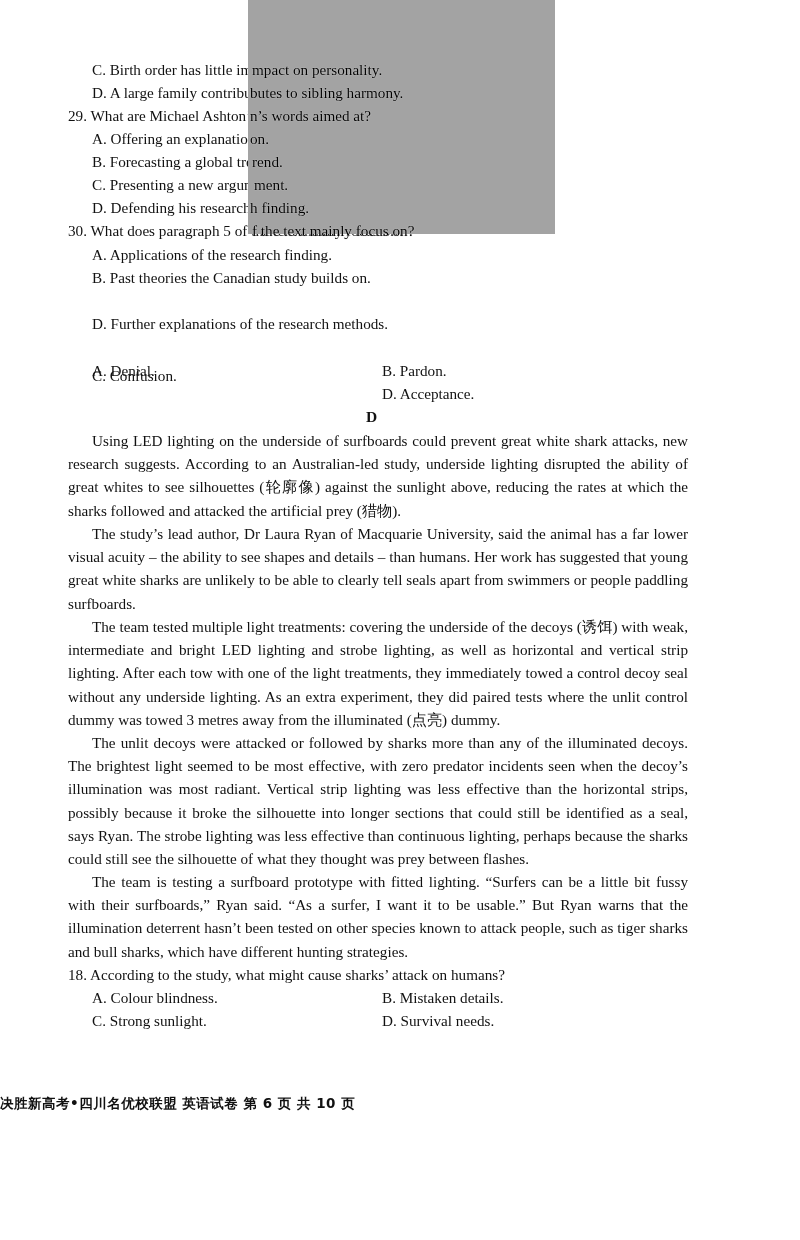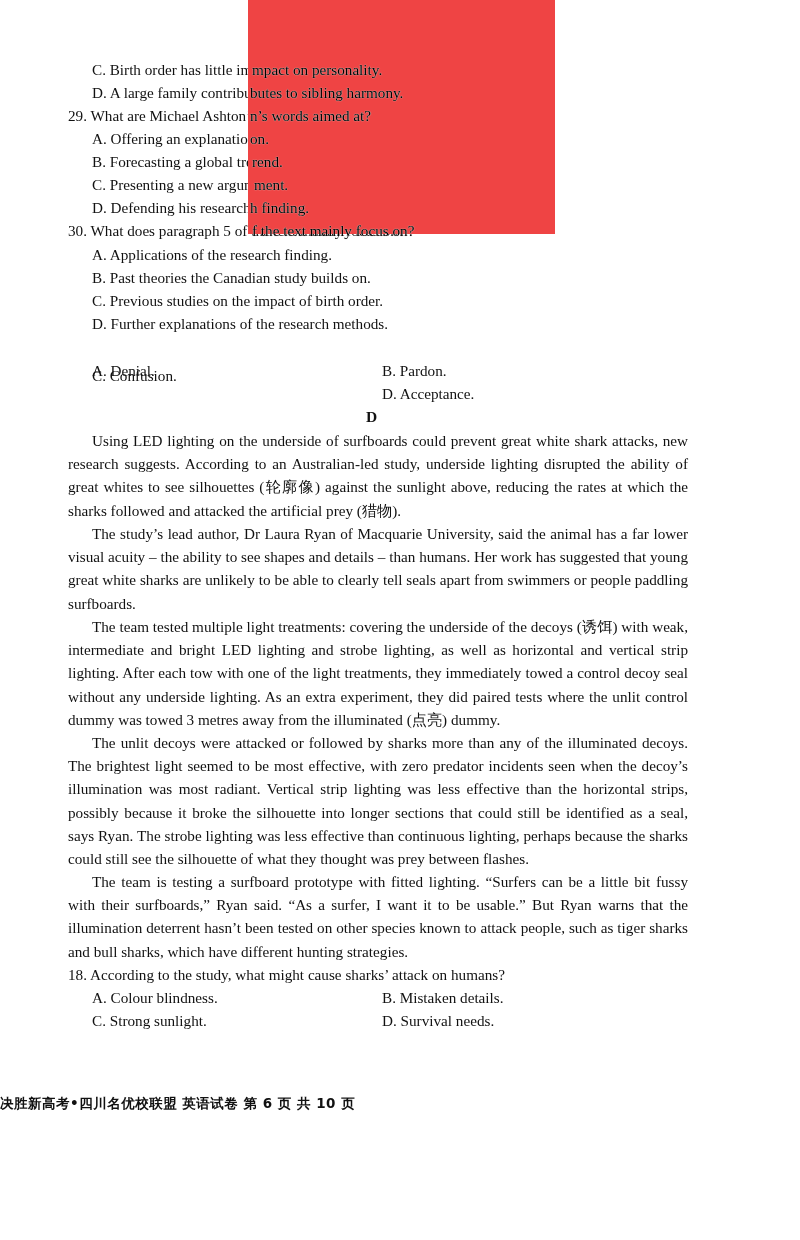--- a/index.html
+++ b/index.html
@@ -14,21 +14,21 @@
   .opt2 { left: 382px; }
   .para {
     position: absolute; left: 68px; width: 620px; font-size: 15.2px; line-height: 23.2px;
     text-align: justify; text-indent: 24px; margin: 0;
   }
   .section-letter { position: absolute; left: 366px; font-weight: bold; font-size: 15.5px; line-height: 23px; }
   .footer {
     position: absolute; top: 1095px; left: 0; width: 800px; text-align: left;
     font-family: "DejaVu Sans", sans-serif; font-size: 13.5px; font-weight: bold; letter-spacing: 0.5px;
   }
-  .redaction { position: absolute; left: 248px; top: 0; width: 307px; height: 234px; background: #ef4444; }
+  .redaction { position: absolute; left: 248px; top: 0; width: 307px; height: 234px; background: #a3a3a3; }
   .redaction .ghost {
     position: absolute; color: #000; font-size: 15.2px; line-height: 23px; white-space: nowrap;
     font-family: "Liberation Serif", serif;
     text-shadow: 0 0 1px #cfcfcf, 0 0 1px #cfcfcf;
   }
 </style>
 </head>
 <body>
 
 <div class="page">
@@ -42,21 +42,20 @@
 
   <div class="line q" style="top:104px">29. What are Michael Ashton’s words aimed at?</div>
   <div class="line opt" style="top:127px">A. Offering an explanation.</div>
   <div class="line opt" style="top:150px">B. Forecasting a global trend.</div>
   <div class="line opt" style="top:173px">C. Presenting a new argument.</div>
   <div class="line opt" style="top:196px">D. Defending his research finding.</div>
 
   <div class="line q" style="top:219px">30. What does paragraph 5 of the text mainly focus on?</div>
   <div class="line opt" style="top:266px">B. Past theories the Canadian study builds on.</div>
   <div class="line opt" style="top:243px">A. Applications of the research finding.</div>
-  <div class="line opt" style="top:289px">C. Previous studies on the impact of birth order.</div>
   <div class="line opt" style="top:312px">D. Further explanations of the research methods.</div>
 
   <div class="line opt" style="top:359px">A. Denial.</div>
   <div class="line opt2" style="top:359px">B. Pardon.</div>
   <div class="line opt" style="top:364px">C. Confusion.</div>
   <div class="line opt2" style="top:382px">D. Acceptance.</div>
 
   <div class="section-letter" style="top:405px">D</div>
 
   <p class="para" style="top:522px">The study’s lead author, Dr Laura Ryan of Macquarie University, said the animal has a far lower visual acuity – the ability to see shapes and details – than humans. Her work has suggested that young great white sharks are unlikely to be able to clearly tell seals apart from swimmers or people paddling surfboards.</p>

